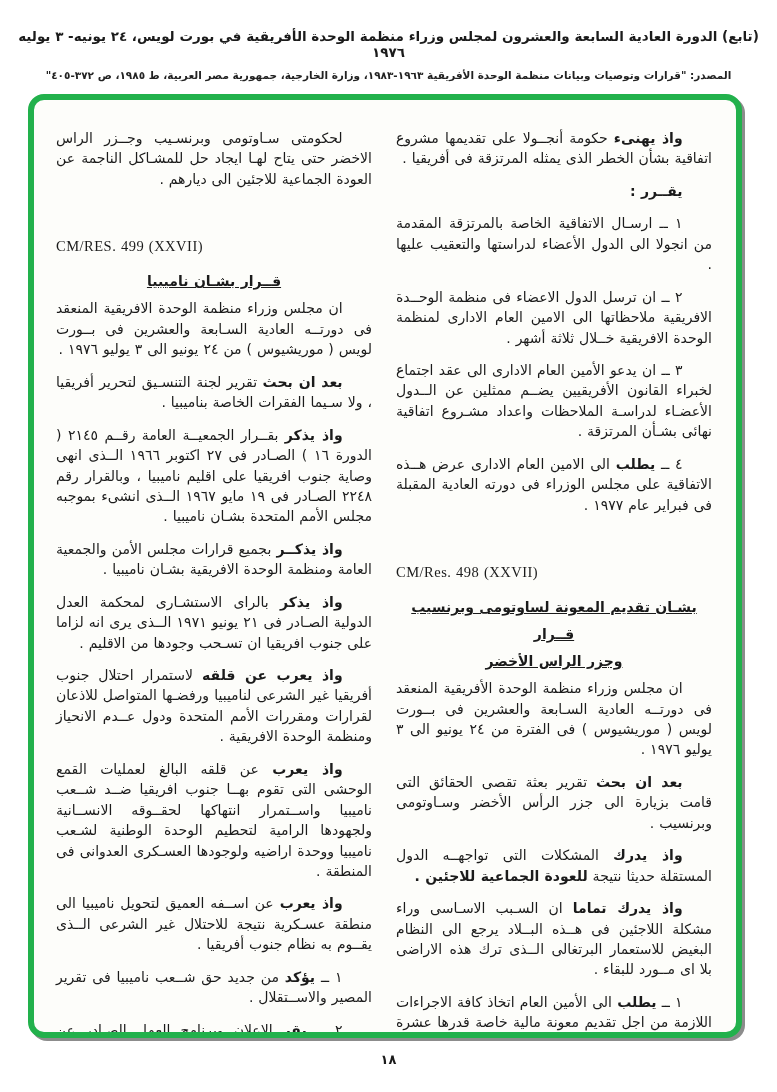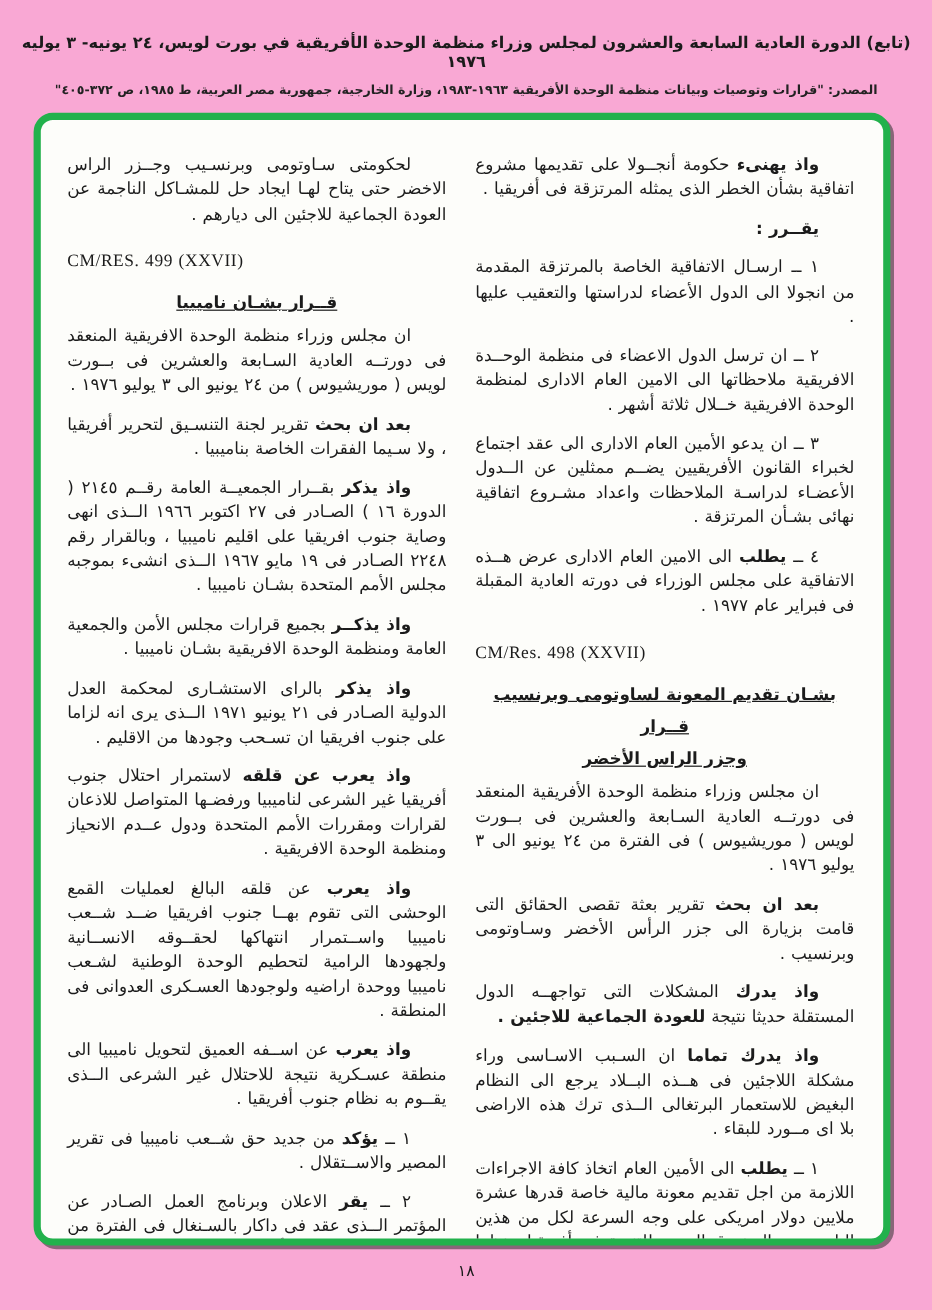--- a/index.html
+++ b/index.html
@@ -21,36 +21,36 @@
     padding:28px 24px 10px 22px;overflow:hidden;
   }
   .col{flex:1 1 0;min-width:0;}
   .para{
     margin:0 0 12px;direction:rtl;text-align:justify;text-indent:2.1em;
     font-size:14px;line-height:1.46;word-spacing:.5px;
   }
   .para.code{
     direction:ltr;text-align:left;text-indent:0;
     font-family:"Liberation Serif",serif;font-size:14.5px;letter-spacing:.5px;
-    margin:19px 0 14px;font-weight:400;
+    margin:47px 0 14px;font-weight:400;
   }
   .para.heading{
     text-align:center;text-indent:0;font-weight:700;font-size:14px;
     margin:2px 0 6px;line-height:1.5;text-decoration:underline;
   }
   .para .b{font-weight:700;}
   .pagenum{
     position:absolute;top:1052px;left:0;width:100%;text-align:center;
-    font-size:13px;font-weight:400;direction:rtl;
+    font-size:13px;font-weight:700;direction:rtl;
   }
 </style>
 </head>
 <body>
 
-<div class="page" style="background: #f9a8d4; color: rgb(27, 27, 27);">
+<div class="page" style="background: #ffffff; color: rgb(27, 27, 27);">
 
   <div class="header">
     <div class="line1">(تابع) الدورة العادية السابعة والعشرون لمجلس وزراء منظمة الوحدة الأفريقية في بورت لويس، ٢٤ يونيه- ٣ يوليه ١٩٧٦</div>
     <div class="line2">المصدر: "قرارات وتوصيات وبيانات منظمة الوحدة الأفريقية ١٩٦٣-١٩٨٣، وزارة الخارجية، جمهورية مصر العربية، ط ١٩٨٥، ص ٣٧٢-٤٠٥"</div>
   </div>
 
   <div class="frame" style="border-color: rgb(34, 177, 76);">
     <div class="cols">
       <div class="col" id="col-right">
           <p class="para body"><span class="b">واذ يهنىء</span><span> حكومة أنجــولا على تقديمها مشروع اتفاقية بشأن الخطر الذى يمثله المرتزقة فى أفريقيا .</span></p>

